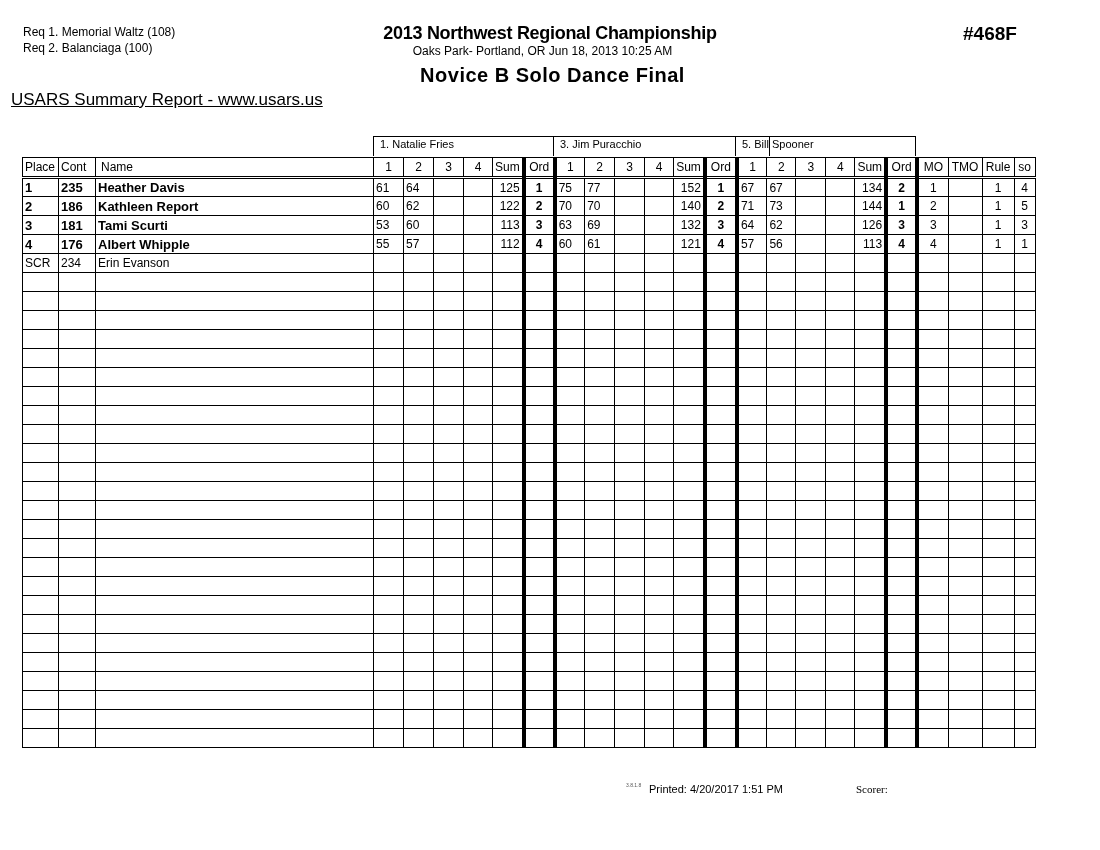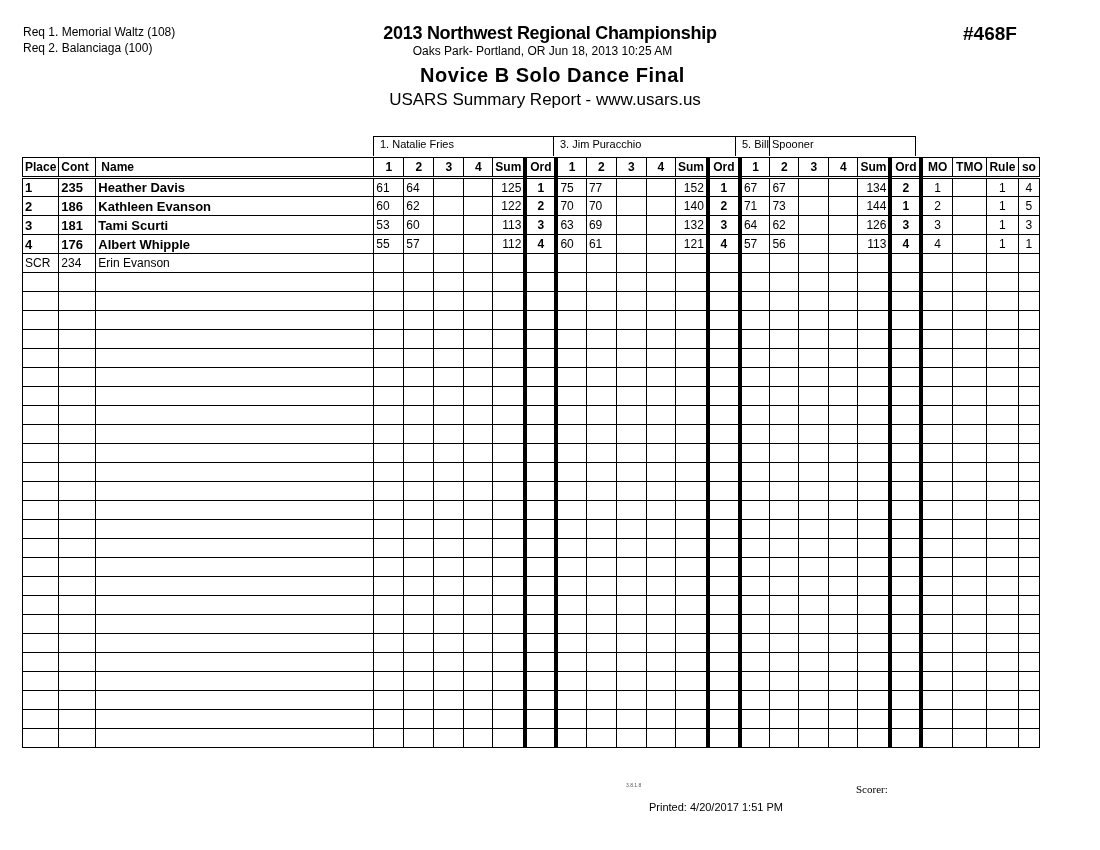--- a/index.html
+++ b/index.html
@@ -3,42 +3,42 @@
 <meta charset="utf-8">
 <style>
   html, body { margin:0; padding:0; background:#ffffff; }
   body { width:1100px; height:850px; position:relative; overflow:hidden;
          font-family:"Liberation Sans", sans-serif; color:#000; }
   .abs { position:absolute; white-space:nowrap; }
   .req { left:23px; font-size:12px; }
   .title1 { left:0; width:1100px; text-align:center; top:23px; font-size:18px; font-weight:bold; letter-spacing:-0.3px; }
   .title2 { left:0; width:1085px; text-align:center; top:44px; font-size:12px; }
   .title3 { left:0; width:1105px; text-align:center; top:64px; font-size:20px; font-weight:bold; letter-spacing:0.5px; }
-  .title4 { left:0; width:1090px; text-align:center; top:90px; font-size:17px; }
+  .title4 { left:11px; width:1090px; top:90px; font-size:17px;text-decoration:underline; }
   .evnum { left:963px; top:23px; font-size:19px; font-weight:bold; }
 
   .judgebox { position:absolute; top:136px; height:20px; border:1px solid #000; border-bottom:none; box-sizing:border-box;
               font-size:11px; padding:1px 8px 0 6px; }
 
   table.grid { position:absolute; left:22px; top:157px; border-collapse:collapse; table-layout:fixed; }
   table.grid td, table.grid th { border:1px solid #000; height:19px; padding:0 2px; font-size:12px; box-sizing:border-box;
               overflow:hidden; white-space:nowrap; font-weight:normal; }
-  table.grid thead th { text-align:center; height:20px; border-bottom:3px double #000;font-weight:bold; }
+  table.grid thead th { text-align:center; height:20px; border-bottom:3px double #000; }
   table.grid thead th.left { text-align:left; }
   .thickL { border-left:4px solid #000 !important; }
   .thickR { border-right:4px solid #000 !important; }
   td.num { text-align:left; padding-left:4px; }
   td.sum { text-align:right; padding-right:4px; }
   td.ord { text-align:center; font-weight:bold !important; }
   td.ctr { text-align:center; }
   tr.placed td.pl, tr.placed td.ct, tr.placed td.nm { font-weight:bold; font-size:13px; }
   td.nm { padding-left:6px; }
 
   .footer-ver { left:626px; top:782px; font-size:5px; color:#555; }
-  .footer-print { left:649px; top:801px; font-size:11px; }
+  .footer-print { left:649px; top:783px; font-size:11px; }
   .footer-scorer { left:856px; top:783px; font-size:11px;font-family:Liberation Serif, serif; }
 </style>
 </head>
 <body>
 
 <div class="abs req" style="top:25px;">
   <span>Req  1.</span>
   <span>Memorial Waltz (108)</span>
 </div>
 <div class="abs req" style="top:41px;">
@@ -137,21 +137,21 @@
         <td class="sum">134</td>
         <td class="ord thickL thickR">2</td>
         <td class="ctr">1</td>
         <td class="ctr"></td>
         <td class="ctr">1</td>
         <td class="ctr">4</td>
       </tr>
       <tr class="placed">
         <td class="pl">2</td>
         <td class="ct">186</td>
-        <td class="nm">Kathleen Evanson</td>
+        <td class="nm">Kathleen Report</td>
         <td class="num">60</td>
         <td class="num">62</td>
         <td class="num"></td>
         <td class="num"></td>
         <td class="sum">122</td>
         <td class="ord thickL thickR">2</td>
         <td class="num">70</td>
         <td class="num">70</td>
         <td class="num"></td>
         <td class="num"></td>

